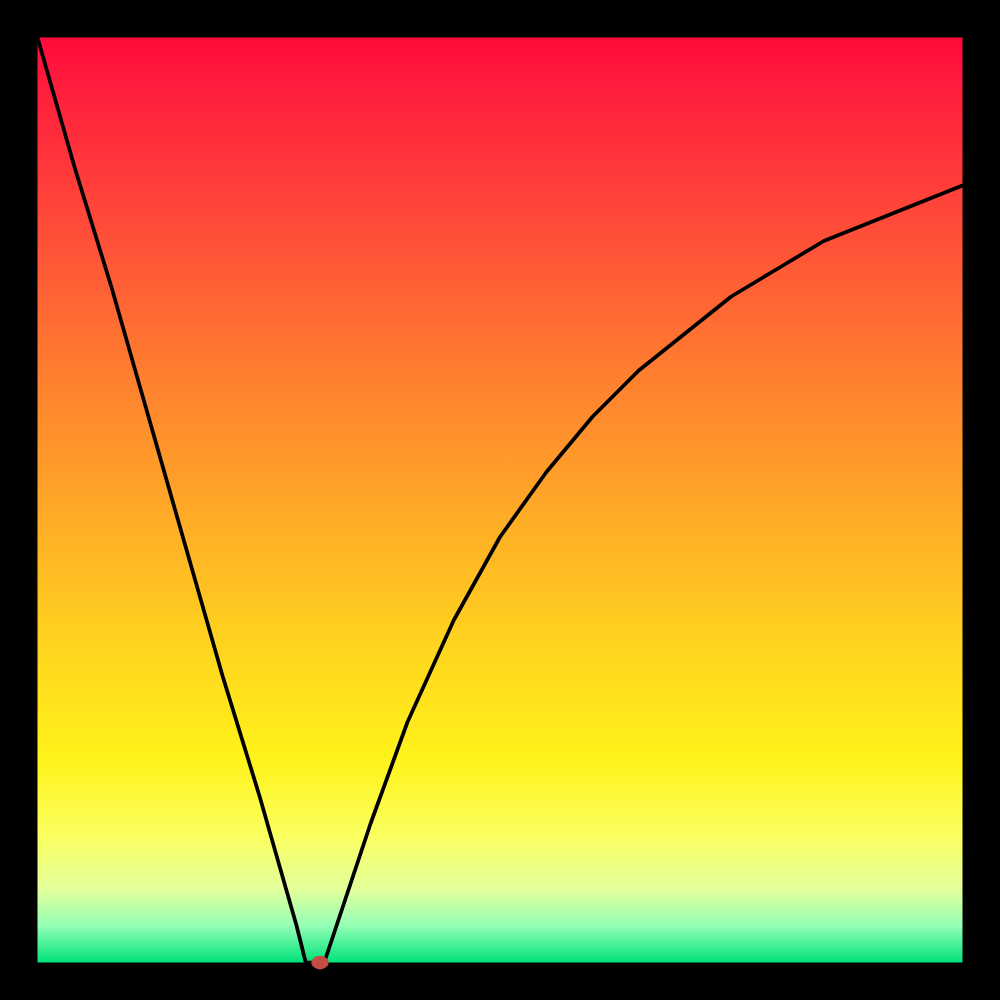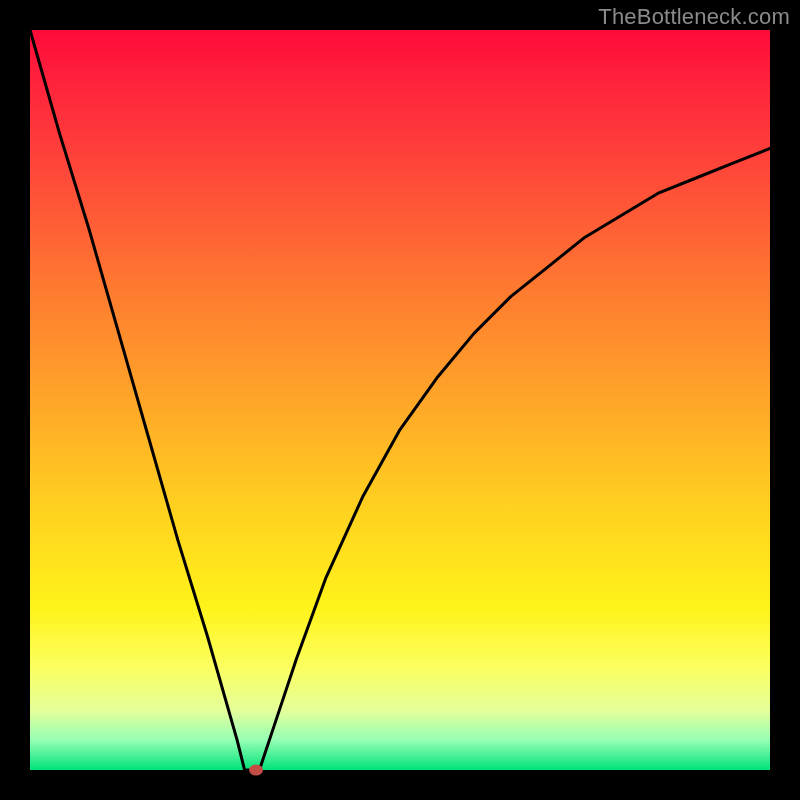--- a/index.html
+++ b/index.html
@@ -75,15 +75,14 @@
   <div class="plot-area">
 
     <svg class="curve" viewBox="0 0 740 740" preserveAspectRatio="none">
       <path fill="none" stroke="#000" stroke-width="3" stroke-linejoin="round" stroke-linecap="round" d="M0.0 0.0 L29.6 103.6 L59.2 199.8 L88.8 303.4 L118.4 407.0 L148.0 510.6 L177.6 606.8 L207.2 710.4 L214.6 740.0 L222.0 740.0 L229.4 740.0 L244.2 695.6 L266.4 629.0 L296.0 547.6 L333.0 466.2 L370.0 399.6 L407.0 347.8 L444.0 303.4 L481.0 266.4 L518.0 236.8 L555.0 207.2 L592.0 185.0 L629.0 162.8 L666.0 148.0 L703.0 133.2 L740.0 118.4"></path>
     </svg>
 
     <div class="marker" style="left:225.7px; top:740.0px;"></div>
 
   </div>
 
-  <div class="watermark">TheBottleneck.com</div>
 
 </div>
 
 </body></html>

